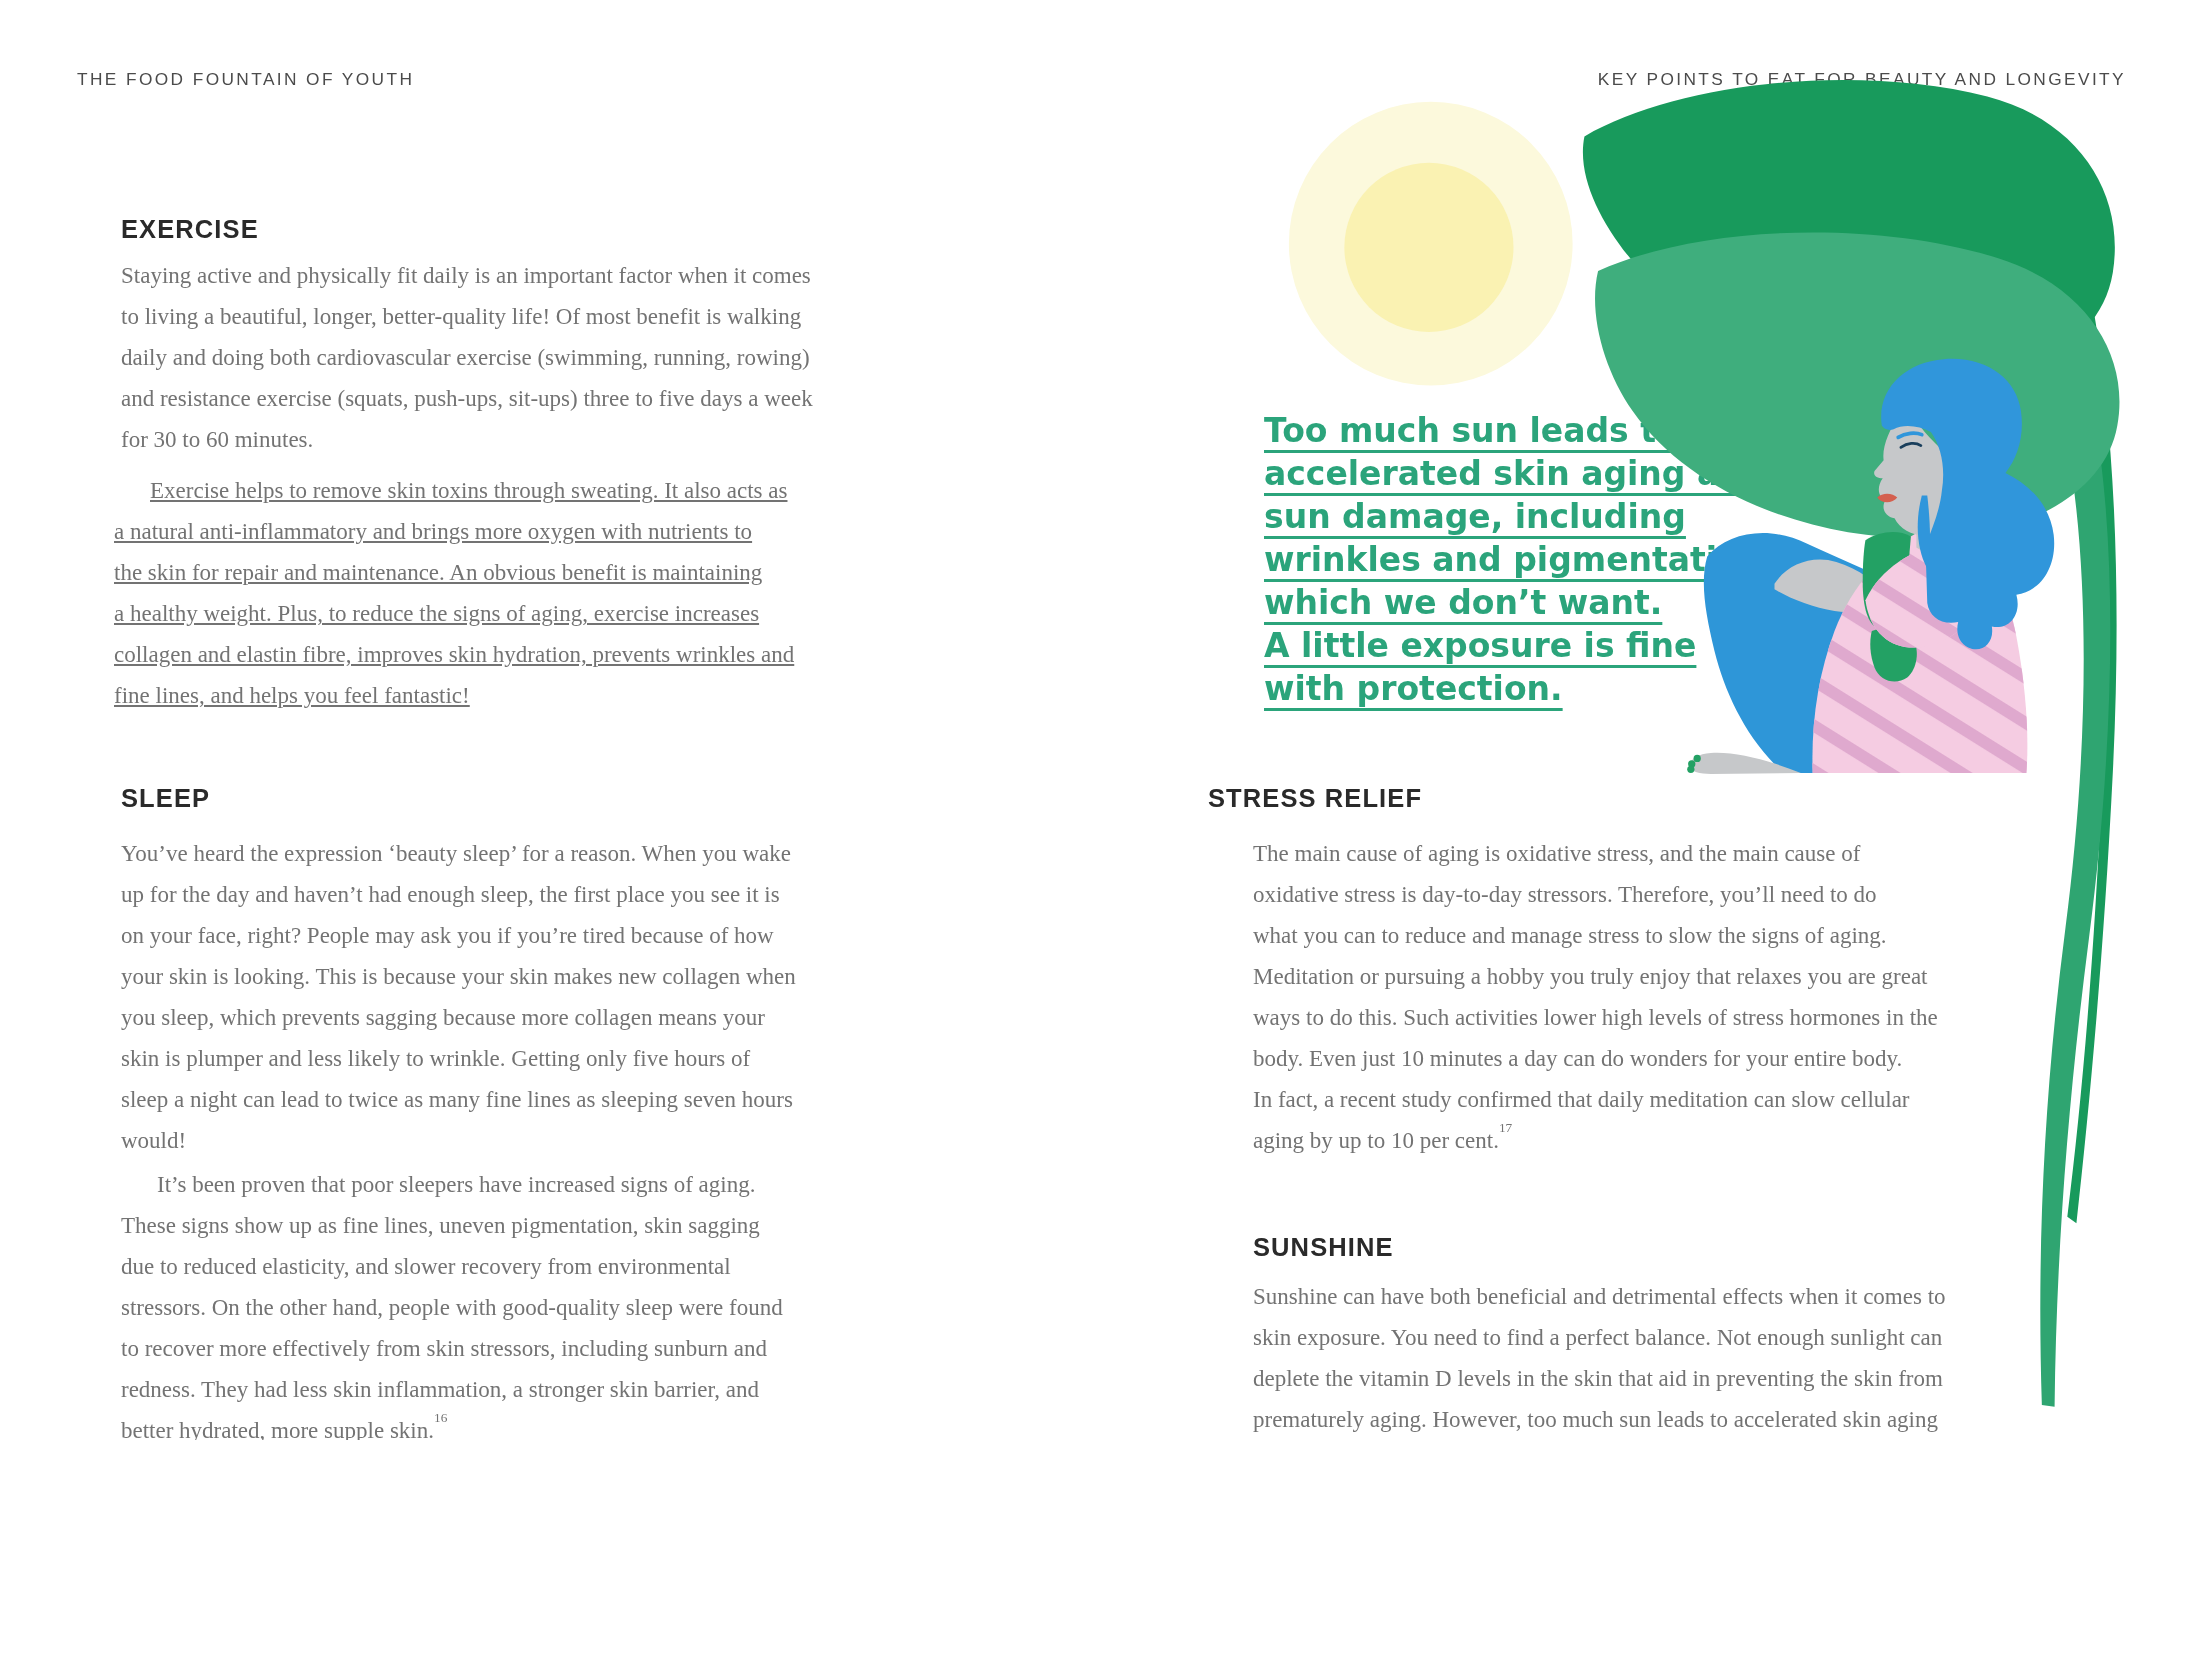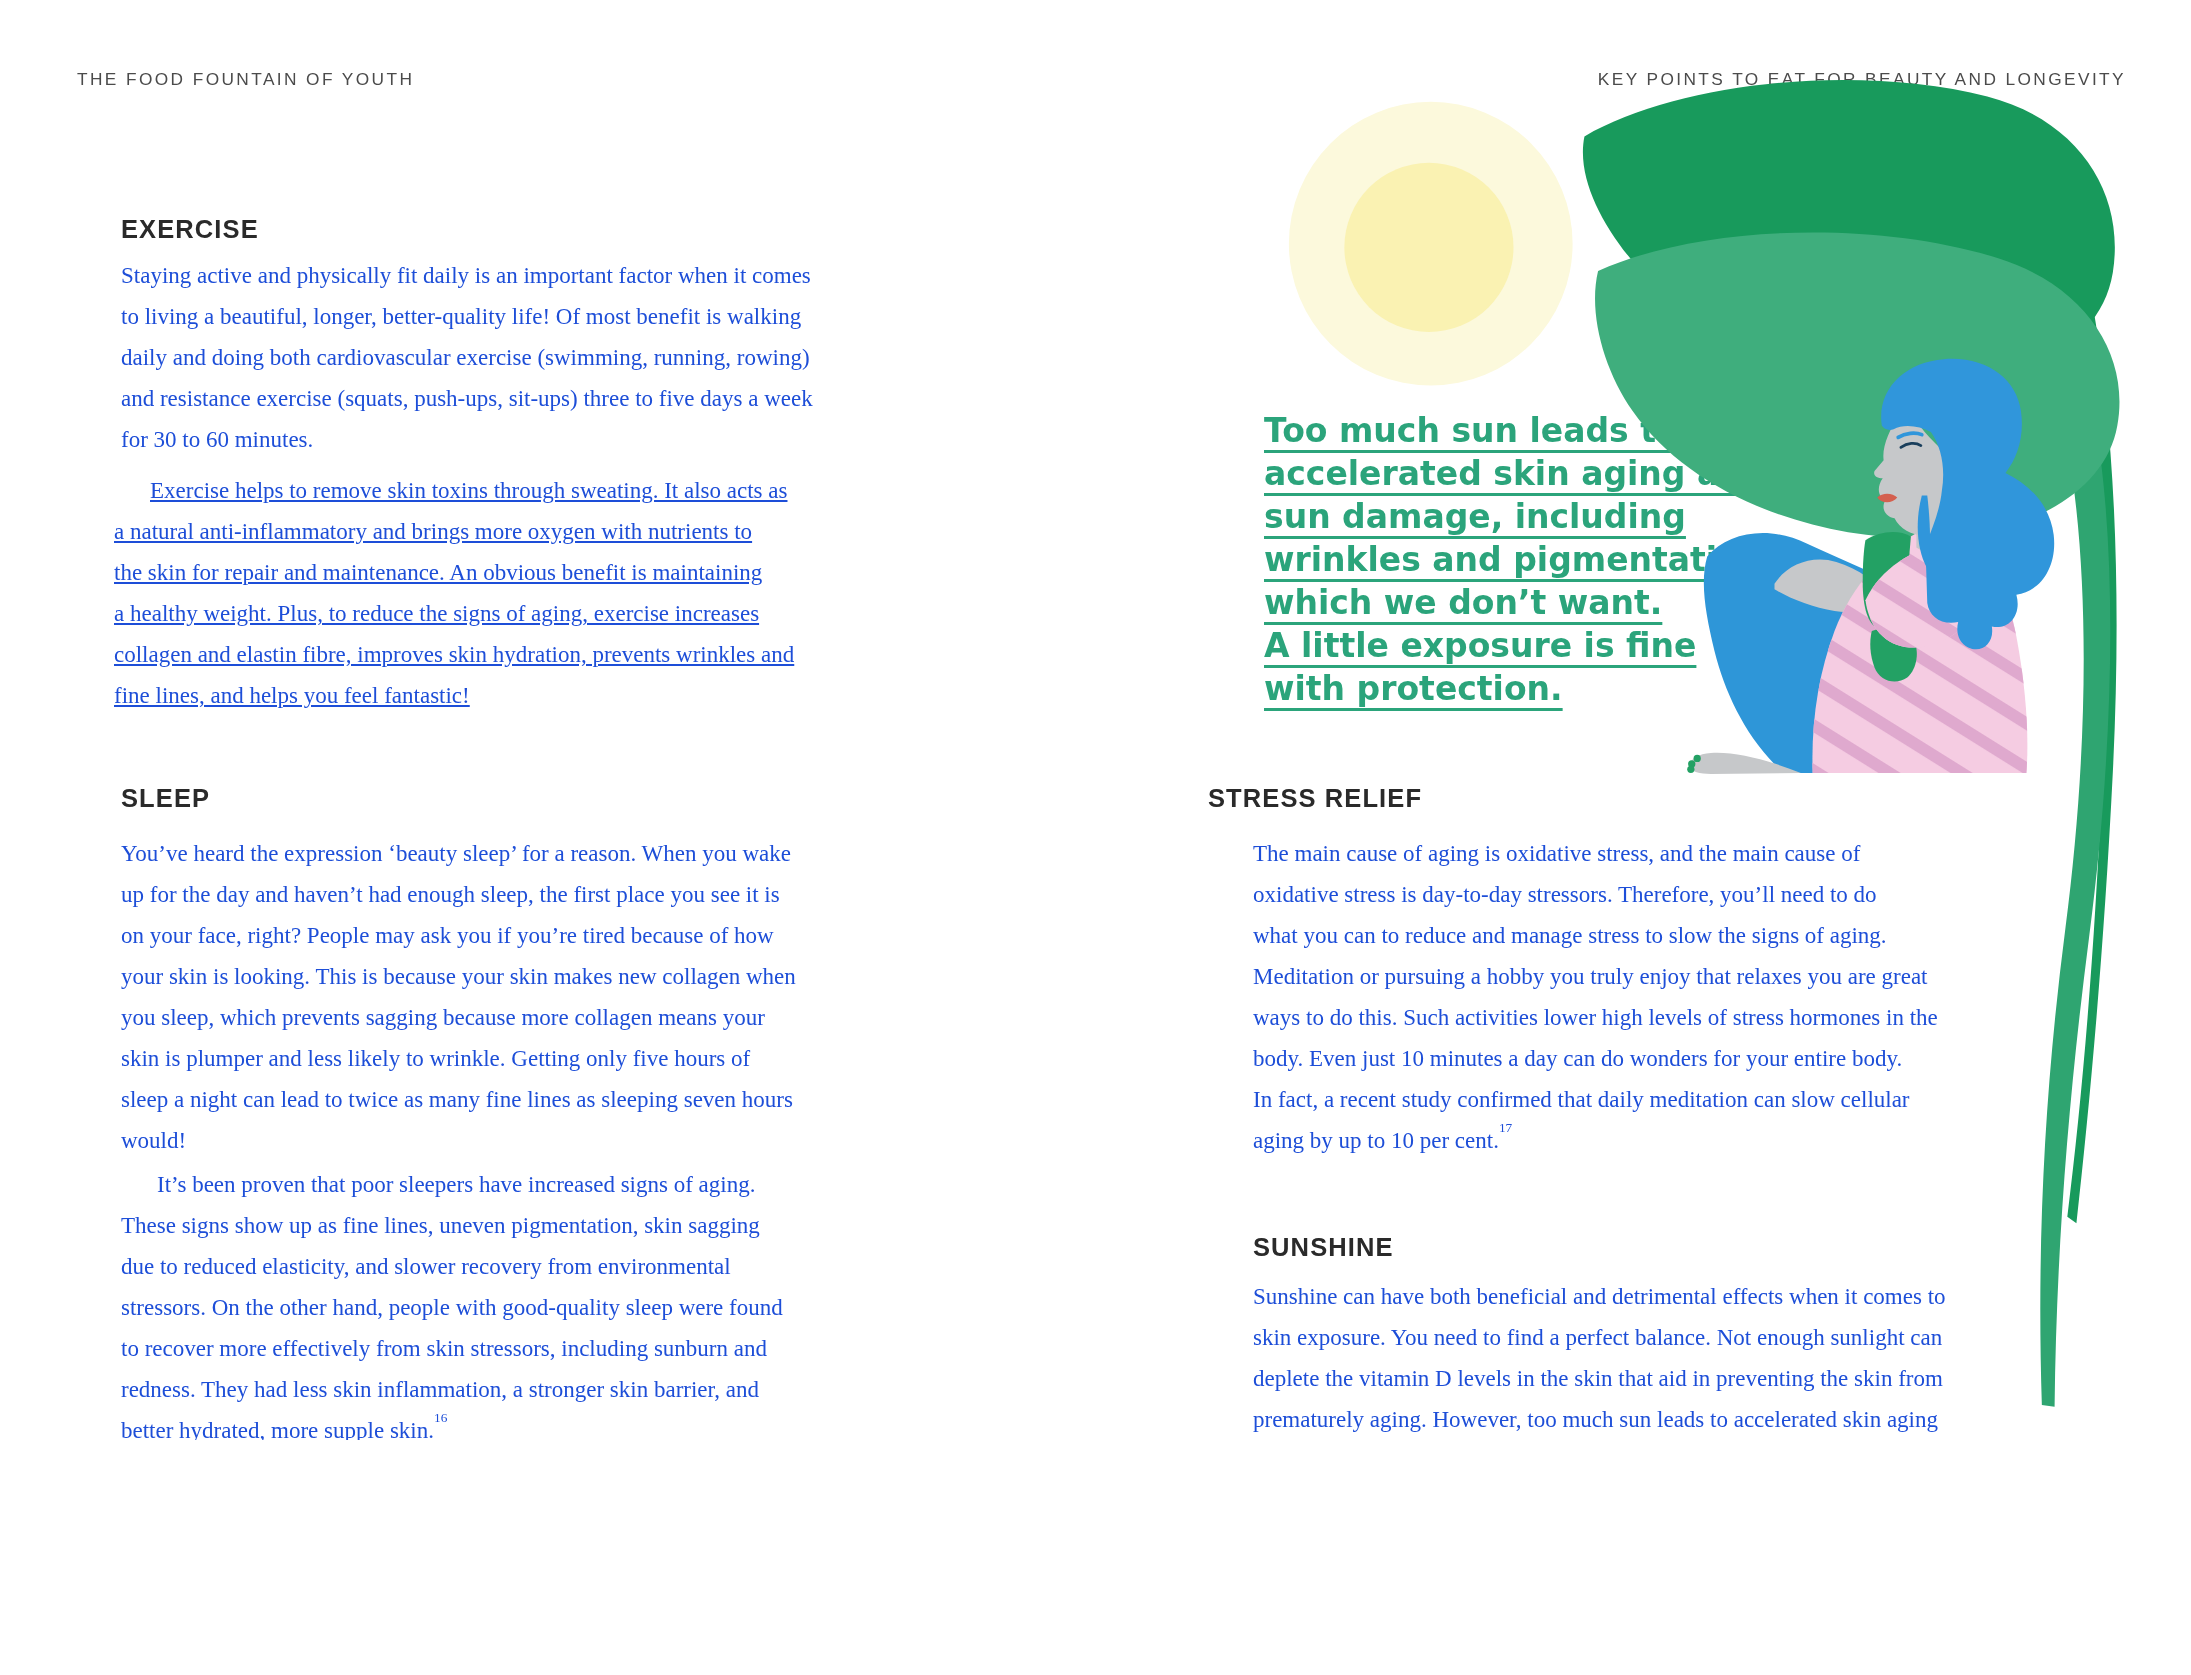--- a/index.html
+++ b/index.html
@@ -16,21 +16,21 @@
   }
   .rh-left { left:77px; }
   .rh-right { right:65px; }
   .sec-h {
     position:absolute;
     font-family:"Liberation Sans", sans-serif;
     font-weight:700; font-size:25.5px; letter-spacing:1.1px; color:#2a2a2a;
   }
   .body-para {
     position:absolute; width:909px;
-    font-size:23px; line-height:41px; color:#1d4ed8;
+    font-size:23px; line-height:41px; color:#737373;
     white-space:pre-line;
   }
   .indent { text-indent:36px; }
   sup.fn {
     font-size:0.58em; line-height:0; position:relative; top:-0.55em;
   }
   .pos-ex-h     { left:121px;  top:215px; }
   .pos-ex-p1    { left:121px;  top:255px; }
   .pos-ex-p2    { left:114px;  top:470px;text-decoration:underline; }
   .pos-sl-h     { left:121px;  top:784px; }

